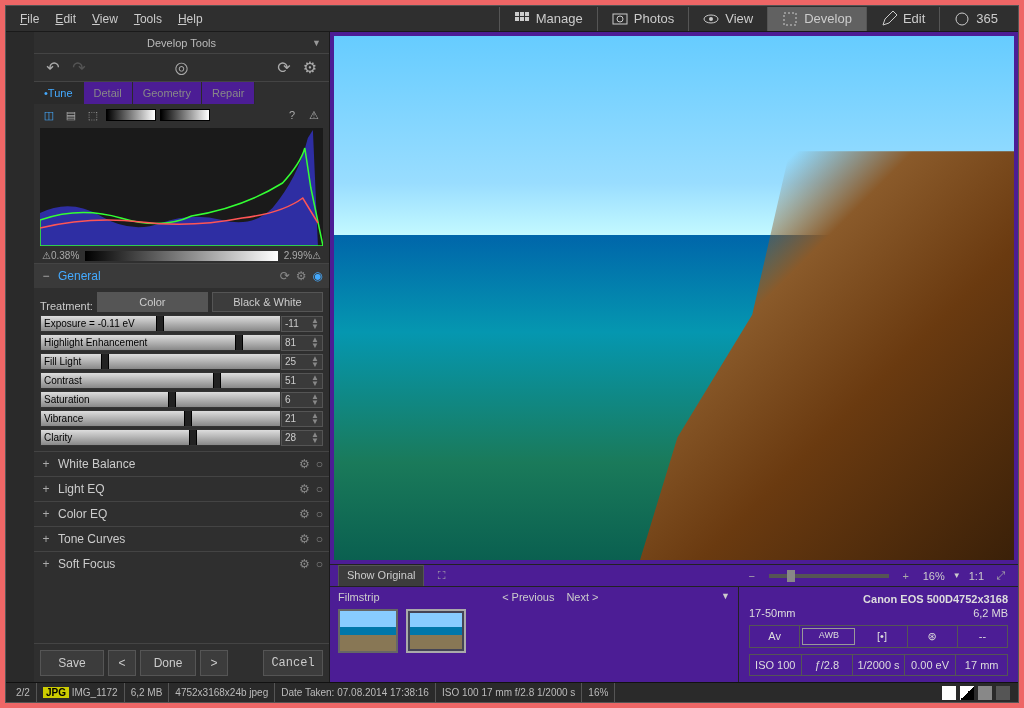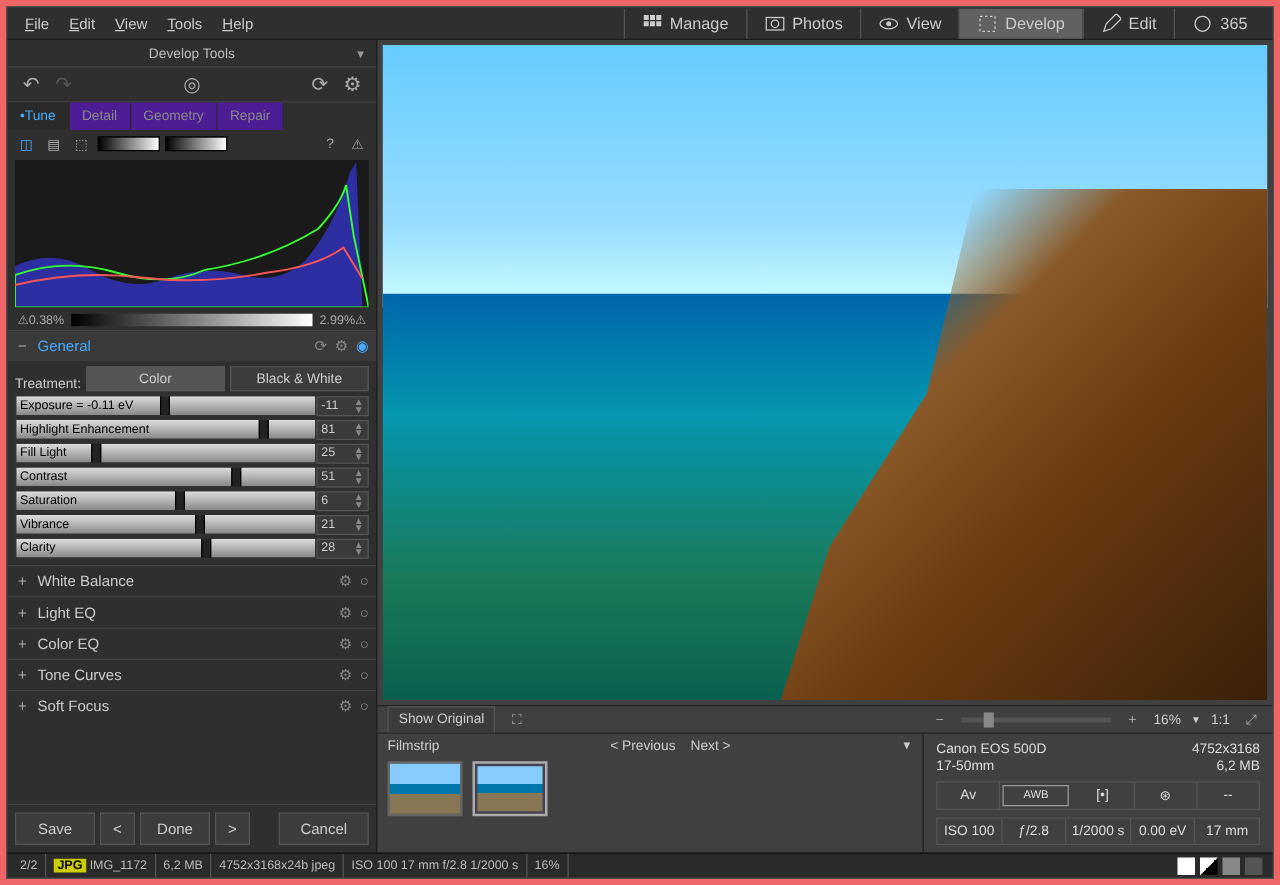--- a/index.html
+++ b/index.html
@@ -11,21 +11,21 @@
 .winbtns { margin-left:auto; display:flex; }
 .winbtn { width:36px; height:22px; display:flex; align-items:center; justify-content:center; font-size:12px; color:#222; }
 .winbtn.close { background:#e81123; color:#fff; }
 .menubar { height:26px; background:#2f2f2f; display:flex; align-items:center; padding:0 6px; color:#ccc; font-size:12px; border-bottom:1px solid #1a1a1a;}
 .menubar .mitem { padding:4px 8px; cursor:pointer; }
 .menubar .mitem u { text-decoration:underline; }
 .modes { margin-left:auto; display:flex; gap:0; }
 .modebtn { padding:4px 14px; display:flex; align-items:center; gap:6px; color:#ccc; font-size:13px; border-left:1px solid #555; }
 .modebtn.active { background:#616161; }
 .modebtn svg { width:16px; height:16px; fill:#ccc; }
-.body { flex:1; display:flex; min-height:0; }
+.body { flex:1; display:flex; min-height:0;margin-left:28px; }
 .sidebar { width:296px; background:#2f2f2f; color:#ccc; display:flex; flex-direction:column; border-right:1px solid #1a1a1a;}
 .devtools-hdr { height:22px; display:flex; align-items:center; justify-content:center; font-size:11px; color:#bbb; border-bottom:1px solid #444; position:relative;}
 .devtools-hdr .tri { position:absolute; right:8px; font-size:9px; color:#999;}
 .toolrow { height:28px; display:flex; align-items:center; padding:0 10px; gap:8px; border-bottom:1px solid #444;}
 .toolrow .spacer { flex:1; }
 .ico { width:18px; height:18px; display:inline-flex; align-items:center; justify-content:center; color:#aaa; }
 .tabs { height:22px; display:flex; align-items:stretch; font-size:11px; }
 .tabs .tab { padding:3px 10px; color:#888; background:#4c1d95; border-right:1px solid #2a2a2a; display:flex; align-items:center;}
 .tabs .tab.active { color:#4af; background:#2a2a2a; }
 .histo-tools { height:22px; display:flex; align-items:center; gap:4px; padding:0 6px; font-size:11px;}
@@ -43,41 +43,41 @@
 .treatbtn { flex:1; text-align:center; padding:3px 0; background:#3c3c3c; border:1px solid #555; color:#ccc; font-size:11px;}
 .treatbtn.active { background:#555; }
 .slider-row { display:flex; align-items:center; height:19px; font-size:10px; position:relative;}
 .slider-track { flex:1; height:17px; background:linear-gradient(180deg,#ddd,#888); border:1px solid #333; position:relative; color:#000; padding-left:3px; line-height:15px; overflow:hidden;}
 .slider-thumb { position:absolute; top:-1px; bottom:-1px; width:8px; background:#222; border:1px solid #000;}
 .slider-val { width:42px; background:#3a3a3a; border:1px solid #555; color:#ccc; text-align:right; padding:1px 3px; font-size:10px; display:flex; justify-content:space-between; align-items:center;}
 .slider-val .spin { font-size:8px; line-height:6px; color:#888;}
 .collapsed-list { overflow-y:auto; }
 .bottom-btns { margin-top:auto; padding:6px; display:flex; gap:4px; border-top:1px solid #444;}
 .bbtn { background:#3c3c3c; border:1px solid #555; color:#ccc; font-size:12px; padding:5px 0; text-align:center;}
-.bbtn.save{width:64px;} .bbtn.nav{width:28px;} .bbtn.done{width:56px;} .bbtn.cancel{width:72px; margin-left:auto;}
-.main { flex:1; display:flex; flex-direction:column; background:#404040; min-width:0;}
+.bbtn.save{width:64px;} .bbtn.nav{width:28px;} .bbtn.done{width:56px;} .bbtn.cancel{width:60px; margin-left:auto;font-family:Liberation Mono, monospace;}
+.main { flex:1; display:flex; flex-direction:column; background:#4c1d95; min-width:0;}
 .viewport { flex:1; background:#383838; margin:4px; position:relative; overflow:hidden;}
 .photo { position:absolute; inset:0;}
 .sky { position:absolute; left:0; right:0; top:0; height:40%; background:linear-gradient(180deg,#6cf 0%,#9df 70%,#cff 100%);}
 .sea { position:absolute; left:0; right:0; top:38%; bottom:0; background:linear-gradient(180deg,#06a 0%,#0597b0 30%,#1a7a5a 70%,#0a6050 100%);}
 .rock { position:absolute; right:0; top:22%; bottom:0; width:55%; background:linear-gradient(135deg,transparent 0%,transparent 20%,#8a5a2a 35%,#6a3a10 60%,#3a2008 100%); clip-path:polygon(40% 0,100% 0,100% 100%,0 100%,10% 70%,30% 40%);}
 .zoombar { height:22px; display:flex; align-items:center; justify-content:flex-end; gap:8px; padding:0 8px; font-size:11px; color:#ccc; border-top:1px solid #222;}
 .showorig { height:22px; padding:3px 8px; background:#3c3c3c; font-size:11px; color:#ccc; margin-right:auto; border:1px solid #555;}
 .zslider { width:120px; height:4px; background:#555; position:relative;}
 .zthumb { position:absolute; width:8px; height:12px; background:#888; top:-4px; left:15%;}
 .info-strip { display:flex; border-top:1px solid #222;}
 .filmstrip { flex:1; padding:4px 8px; }
 .fs-hdr { display:flex; align-items:flex-start; font-size:11px; color:#ccc; gap:12px;}
 .fs-hdr .navlnk { color:#ccc; display:flex; align-items:center; gap:3px;}
 .thumbs { display:flex; gap:8px; margin-top:6px;}
 .thumb { width:60px; height:44px; border:2px solid #666; background:#234;}
 .thumb.sel { border-color:#aaa; padding:2px; background:#445;}
 .thumb .tinner{width:100%;height:100%;background:linear-gradient(180deg,#8cf 40%,#07a 40%,#07a 60%,#875 60%);}
 .exif { width:280px; padding:6px 10px; font-size:11px; color:#ddd; border-left:1px solid #222;}
-.exif-top { display:flex; justify-content:space-between; font-weight:normal;}
+.exif-top { display:flex; justify-content:flex-end; font-weight:bold;}
 .exif-row { display:flex; justify-content:space-between; margin-top:2px;}
 .exif-boxes { display:flex; gap:0; margin-top:6px; border:1px solid #555;}
 .ebox { flex:1; text-align:center; padding:4px 0; border-right:1px solid #555; font-size:11px;}
 .ebox:last-child{border-right:none;}
 .exif-date { text-align:center; margin-top:4px; color:#aaa;}
 .statusbar { height:20px; background:#2a2a2a; border-top:1px solid #111; display:flex; align-items:center; font-size:10px; color:#bbb; padding:0 4px; gap:0;}
 .sb-cell { padding:0 6px; border-right:1px solid #555; height:100%; display:flex; align-items:center;}
 .sb-right { margin-left:auto; display:flex; gap:4px; padding-right:4px;}
 .sb-ico { width:14px; height:14px; background:#999;}
 .jpg-badge { background:#cc0; color:#000; padding:0 3px; font-weight:bold;}
@@ -386,20 +386,21 @@
         </div>
       </div>
     </div>
   </div>
 
   <div class="statusbar">
     <div class="sb-cell">2/2</div>
     <div class="sb-cell"><span class="jpg-badge">JPG</span>&nbsp;<span>IMG_1172</span></div>
     <div class="sb-cell">6,2 MB</div>
     <div class="sb-cell">4752x3168x24b jpeg</div>
+    <div class="sb-cell">Date Taken: 07.08.2014 17:38:16</div>
     <div class="sb-cell">ISO 100   17 mm   f/2.8   1/2000 s</div>
     <div class="sb-cell">16%</div>
     <div class="sb-right">
       <div class="sb-ico" style="background:#fff"></div>
       <div class="sb-ico" style="background:linear-gradient(135deg,#fff 50%,#000 50%)"></div>
       <div class="sb-ico" style="background:#888"></div>
       <div class="sb-ico" style="background:#555"></div>
     </div>
   </div>
 </div>

